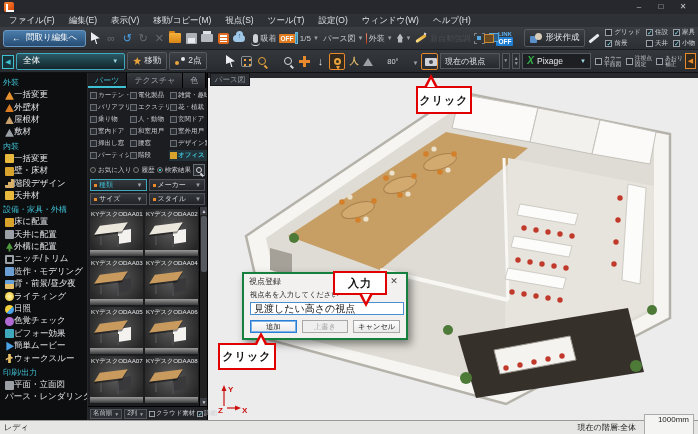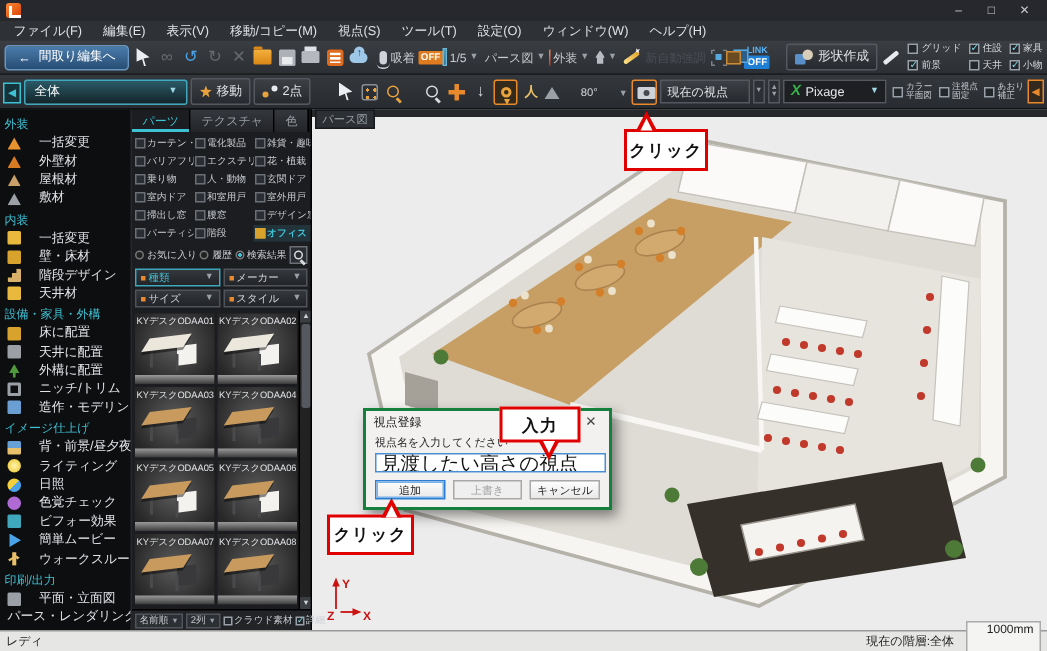--- a/index.html
+++ b/index.html
@@ -105,21 +105,21 @@
   .pixage{display:flex;align-items:center;gap:3px;border:1px solid #55595f;background:#1d1f22;height:16px;padding:0 4px;width:74px}
   .pix-x{color:#35b24a;font-weight:bold;font-style:italic;font-size:10px;line-height:1}
   .pix-t{font-size:8.5px;color:#e6e8eb}
   .chk2{display:flex;align-items:center;gap:2px;margin-left:2px}
   .chk2 .box{width:7px;height:7px;border:1px solid #9aa0a8;background:#23262a;flex:0 0 7px}
   .chk2 .l2{font-size:5.8px;color:#c9ccd1;line-height:1.1;white-space:nowrap}
   .collapse-right{margin-left:auto;width:12px;height:16px;border:1px solid #e8892c;color:#e8892c;background:#332a1d;font-size:7px;display:flex;align-items:center;justify-content:center}
   
   .nav{position:absolute;top:73px;left:0;width:88px;bottom:14px;background:#0d0e10;border-right:1px solid #26282c;padding-top:2px;overflow:hidden;z-index:10}
   .nav-head{font-size:8px;color:#3fc1d4;padding:2px 3px 1px;white-space:nowrap}
-  .nav-item{display:flex;align-items:center;gap:12px;padding-left:5px;height:12.4px;font-size:8.5px;color:#e2e4e8;white-space:nowrap}
+  .nav-item{display:flex;align-items:center;gap:0;padding-left:5px;height:12.4px;font-size:8.5px;color:#e2e4e8;white-space:nowrap}
   .ni{width:9px;height:9px;flex:0 0 9px;border-radius:1px}
   .tri{clip-path:polygon(50% 10%,100% 100%,0 100%)}
   .c-or{background:#e8922f}.c-or2{background:#d97b22}.c-tan{background:#c9a06a}.c-gray{background:#9aa0a6}
   .c-gold{background:#e8b93c}.c-gold2{background:#d8a32c}.c-blue{background:#6b9fd4}
   .c-stair{clip-path:polygon(0 100%,0 66%,33% 66%,33% 33%,66% 33%,66% 0,100% 0,100% 100%);background:#d8b06a}
   .c-tree{clip-path:polygon(50% 0,88% 68%,60% 68%,60% 100%,40% 100%,40% 68%,12% 68%);background:#4e9a3c}
   .c-frame{border:2px solid #9aa0a6;background:transparent}
   .c-sky{background:linear-gradient(#68a0d8 50%,#e8c06a 50%)}
   .c-bulb{border-radius:50%;background:radial-gradient(#fff4b0,#e8c020)}
   .c-sun{border-radius:50%;background:linear-gradient(135deg,#f2cf3c 50%,#4aa3e8 50%)}
@@ -174,21 +174,21 @@
   .axis{position:absolute;left:10px;bottom:6px;z-index:7}
   
   .statusbar{position:absolute;left:0;right:0;bottom:0;height:14px;background:#e6e6e4;border-top:1px solid #9a9a98;display:flex;align-items:center;font-size:8px;color:#222;padding:0 4px;z-index:20}
   .sb-right{margin-left:auto;display:flex;align-items:center;gap:8px}
   .sb-box{border:1px solid #aaa;background:#f4f4f2;padding:0 4px;min-width:50px;text-align:right;height:27px;line-height:10px}
   
   .dialog{position:absolute;left:242px;top:272px;width:166px;height:68px;background:#f2f1f0;border:2px solid #15803d;box-shadow:3px 4px 8px rgba(0,0,0,.45);z-index:50}
   .dlg-title{height:14px;display:flex;align-items:center;padding:0 5px;font-size:8px;color:#222}
   .dlg-close{margin-left:auto;font-size:9px;color:#444;width:14px;text-align:center}
   .dlg-msg{font-size:7.3px;color:#222;padding:2px 6px 2px}
-  .dlg-input{display:block;margin:0 6px;width:154px;height:13px;border:1px solid #4a8fd4;background:#fff;font-size:13px;color:#111;padding:0 3px;font-family:"Liberation Sans",sans-serif}
+  .dlg-input{display:block;margin:0 6px;width:154px;height:13px;border:1px solid #4a8fd4;background:#fff;font-size:10px;color:#111;padding:0 3px;font-family:"Liberation Sans",sans-serif}
   .dlg-btns{display:flex;gap:5px;padding:5px 6px 0}
   .dlg-btn{height:13px;flex:1;background:linear-gradient(#fdfdfd,#e9e9e9);border:1px solid #a8a8a8;font-size:7.3px;color:#222;display:flex;align-items:center;justify-content:center;white-space:nowrap}
   .dlg-btn.primary{border-color:#2a7fd4;box-shadow:inset 0 0 0 1px #7ab1e8}
   .dlg-btn.disabled{color:#a4a4a4;background:#efefef}
   
   .callout{position:absolute;background:#fff;border:2.5px solid #e00000;display:flex;align-items:center;justify-content:center;z-index:60;font-size:11px;color:#111;font-weight:bold;letter-spacing:1px;font-family:"DejaVu Sans",sans-serif}
   .tri-up{position:absolute;width:0;height:0;border-left:7px solid transparent;border-right:7px solid transparent;border-bottom:13px solid #e00000}
   .tri-up::after{content:"";position:absolute;left:-4px;top:5px;width:0;height:0;border-left:4px solid transparent;border-right:4px solid transparent;border-bottom:8px solid #fff}
   .tri-down{position:absolute;width:0;height:0;border-left:7px solid transparent;border-right:7px solid transparent;border-top:13px solid #e00000}
   .tri-down::after{content:"";position:absolute;left:-4px;top:-13px;width:0;height:0;border-left:4px solid transparent;border-right:4px solid transparent;border-top:8px solid #fff}
@@ -446,21 +446,20 @@
       <span>外構に配置</span>
     </div>
   <div class="nav-item">
       <span class="ni c-frame"></span>
       <span>ニッチ/トリム</span>
     </div>
   <div class="nav-item">
       <span class="ni c-blue"></span>
       <span>造作・モデリング</span>
     </div>
-  <div class="nav-head">イメージ仕上げ</div>
   <div class="nav-item">
       <span class="ni c-sky"></span>
       <span>背・前景/昼夕夜</span>
     </div>
   <div class="nav-item">
       <span class="ni c-bulb"></span>
       <span>ライティング</span>
     </div>
   <div class="nav-item">
       <span class="ni c-sun"></span>

